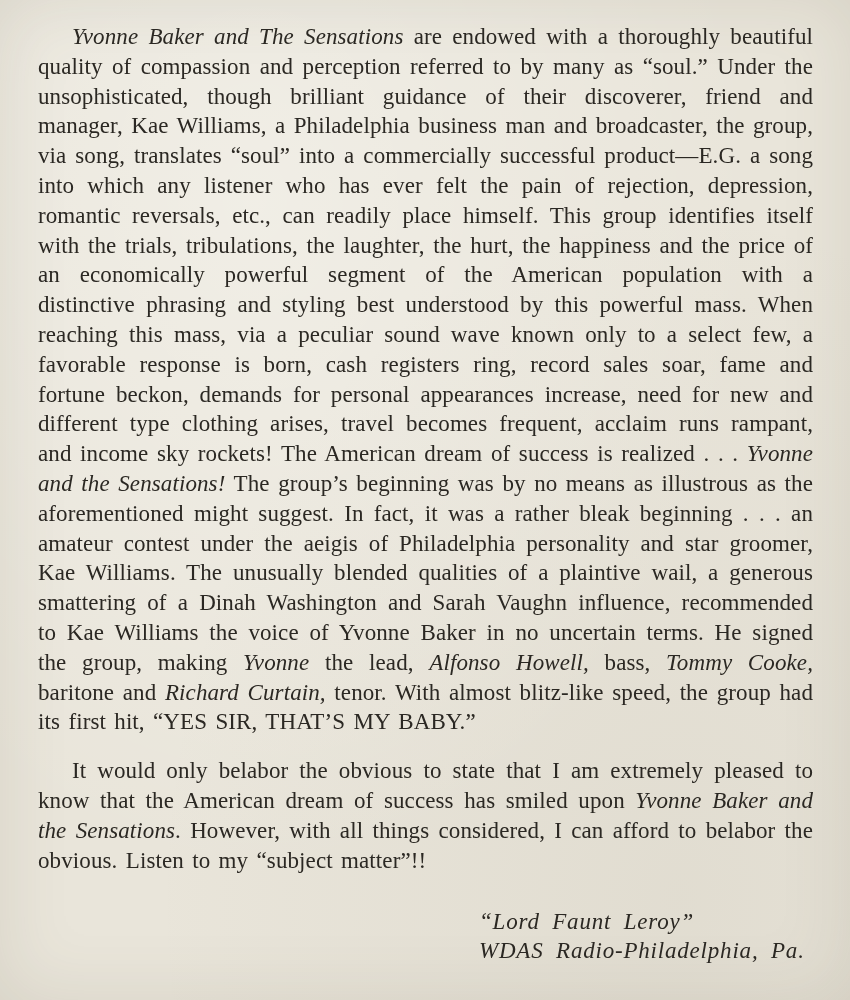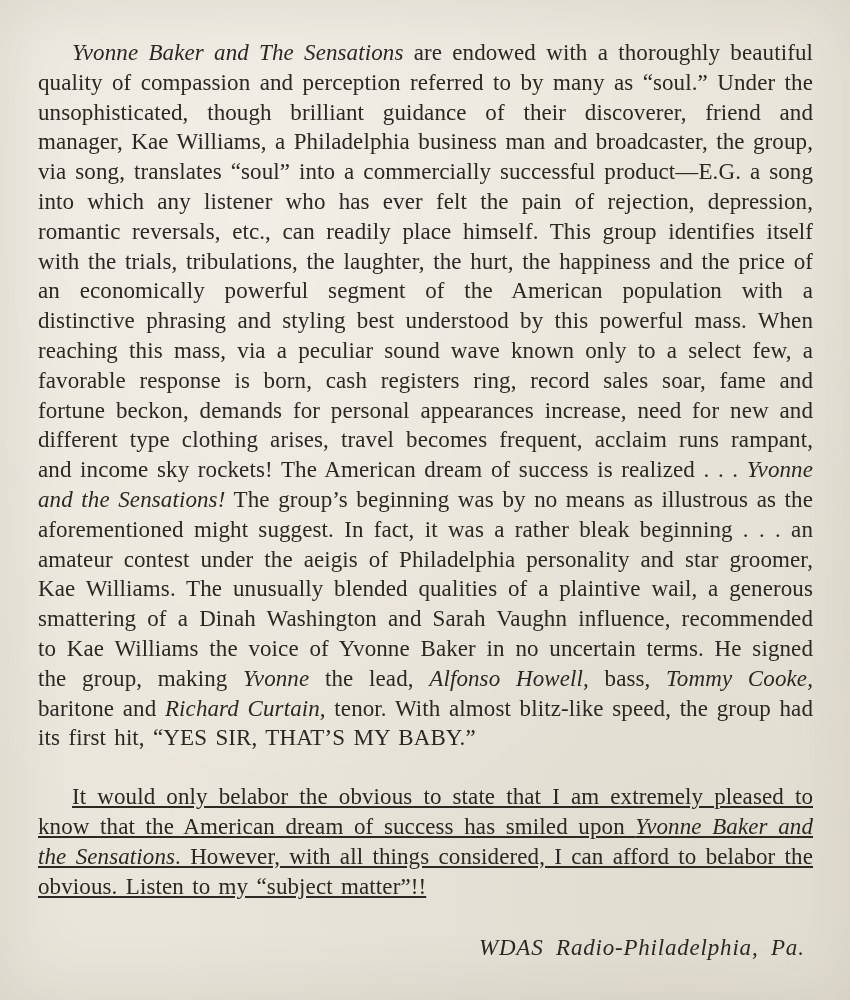--- a/index.html
+++ b/index.html
@@ -9,41 +9,40 @@
   body {
     width: 850px;
     height: 1000px;
     overflow: hidden;
     background: #dedacf;
   }
   .page {
     box-sizing: border-box;
     width: 850px;
     height: 1000px;
-    padding: 38px 37px 0 38px;
+    padding: 22px 37px 0 38px;
     background:
       radial-gradient(ellipse at 30% 20%, rgba(255,255,252,0.35), rgba(255,255,252,0) 60%),
       radial-gradient(ellipse at 80% 90%, rgba(120,110,85,0.07), rgba(120,110,85,0) 55%),
       #e9e5da;
     box-shadow: inset 0 0 70px rgba(95, 85, 60, 0.13);
     font-family: "Liberation Serif", "DejaVu Serif", serif;
     font-size: 23px;
     line-height: 29.8px;
     color: #2b2823;
   }
   .para {
     margin: 0;
     text-align: justify;
     text-indent: 34px;
     word-spacing: 2.5px;
     letter-spacing: 0.1px;
   }
   .para + .para {
-    margin-top: 29px;
-    text-decoration: underline;
+    margin-top: 19px;
   }
   .it {
     font-style: italic;
   }
   .signature {
     margin-top: 33px;
     margin-left: 441px;
     font-style: italic;
     line-height: 28.5px;
     word-spacing: 6px;
@@ -56,16 +55,17 @@
 </head>
 <body>
 
 <div class="page">
 
   <p class="para"><span class="it">Yvonne Baker and The Sensations</span><span> are endowed with a thoroughly beautiful quality of compassion and perception referred to by many as “soul.” Under the unsophisticated, though brilliant guidance of their discoverer, friend and manager, Kae Williams, a Philadelphia business man and broadcaster, the group, via song, translates “soul” into a commercially successful product—E.G. a song into which any listener who has ever felt the pain of rejection, depression, romantic reversals, etc., can readily place himself. This group identifies itself with the trials, tribulations, the laughter, the hurt, the happiness and the price of an economically powerful segment of the American population with a distinctive phrasing and styling best understood by this powerful mass. When reaching this mass, via a peculiar sound wave known only to a select few, a favorable response is born, cash registers ring, record sales soar, fame and fortune beckon, demands for personal appearances increase, need for new and different type clothing arises, travel becomes frequent, acclaim runs rampant, and income sky rockets! The American dream of success is realized . . . </span><span class="it">Yvonne and the Sensations!</span><span> The group’s beginning was by no means as illustrous as the aforementioned might suggest. In fact, it was a rather bleak beginning . . . an amateur contest under the aeigis of Philadelphia personality and star groomer, Kae Williams. The unusually blended qualities of a plaintive wail, a generous smattering of a Dinah Washington and Sarah Vaughn influence, recommended to Kae Williams the voice of Yvonne Baker in no uncertain terms. He signed the group, making </span><span class="it">Yvonne</span><span> the lead, </span><span class="it">Alfonso Howell,</span><span> bass, </span><span class="it">Tommy Cooke,</span><span> baritone and </span><span class="it">Richard Curtain,</span><span> tenor. With almost blitz-like speed, the group had its first hit, “YES SIR, THAT’S MY BABY.”</span></p>
 
   <p class="para"><span>It would only belabor the obvious to state that I am extremely pleased to know that the American dream of success has smiled upon </span><span class="it">Yvonne Baker and the Sensations</span><span>. However, with all things considered, I can afford to belabor the obvious. Listen to my “subject matter”!!</span></p>
 
   <div class="signature">
+    <div class="sig-line">“Lord Faunt Leroy”</div>
     <div class="sig-line">WDAS Radio-Philadelphia, Pa.</div>
   </div>
 
 </div>
 
 </body></html>

